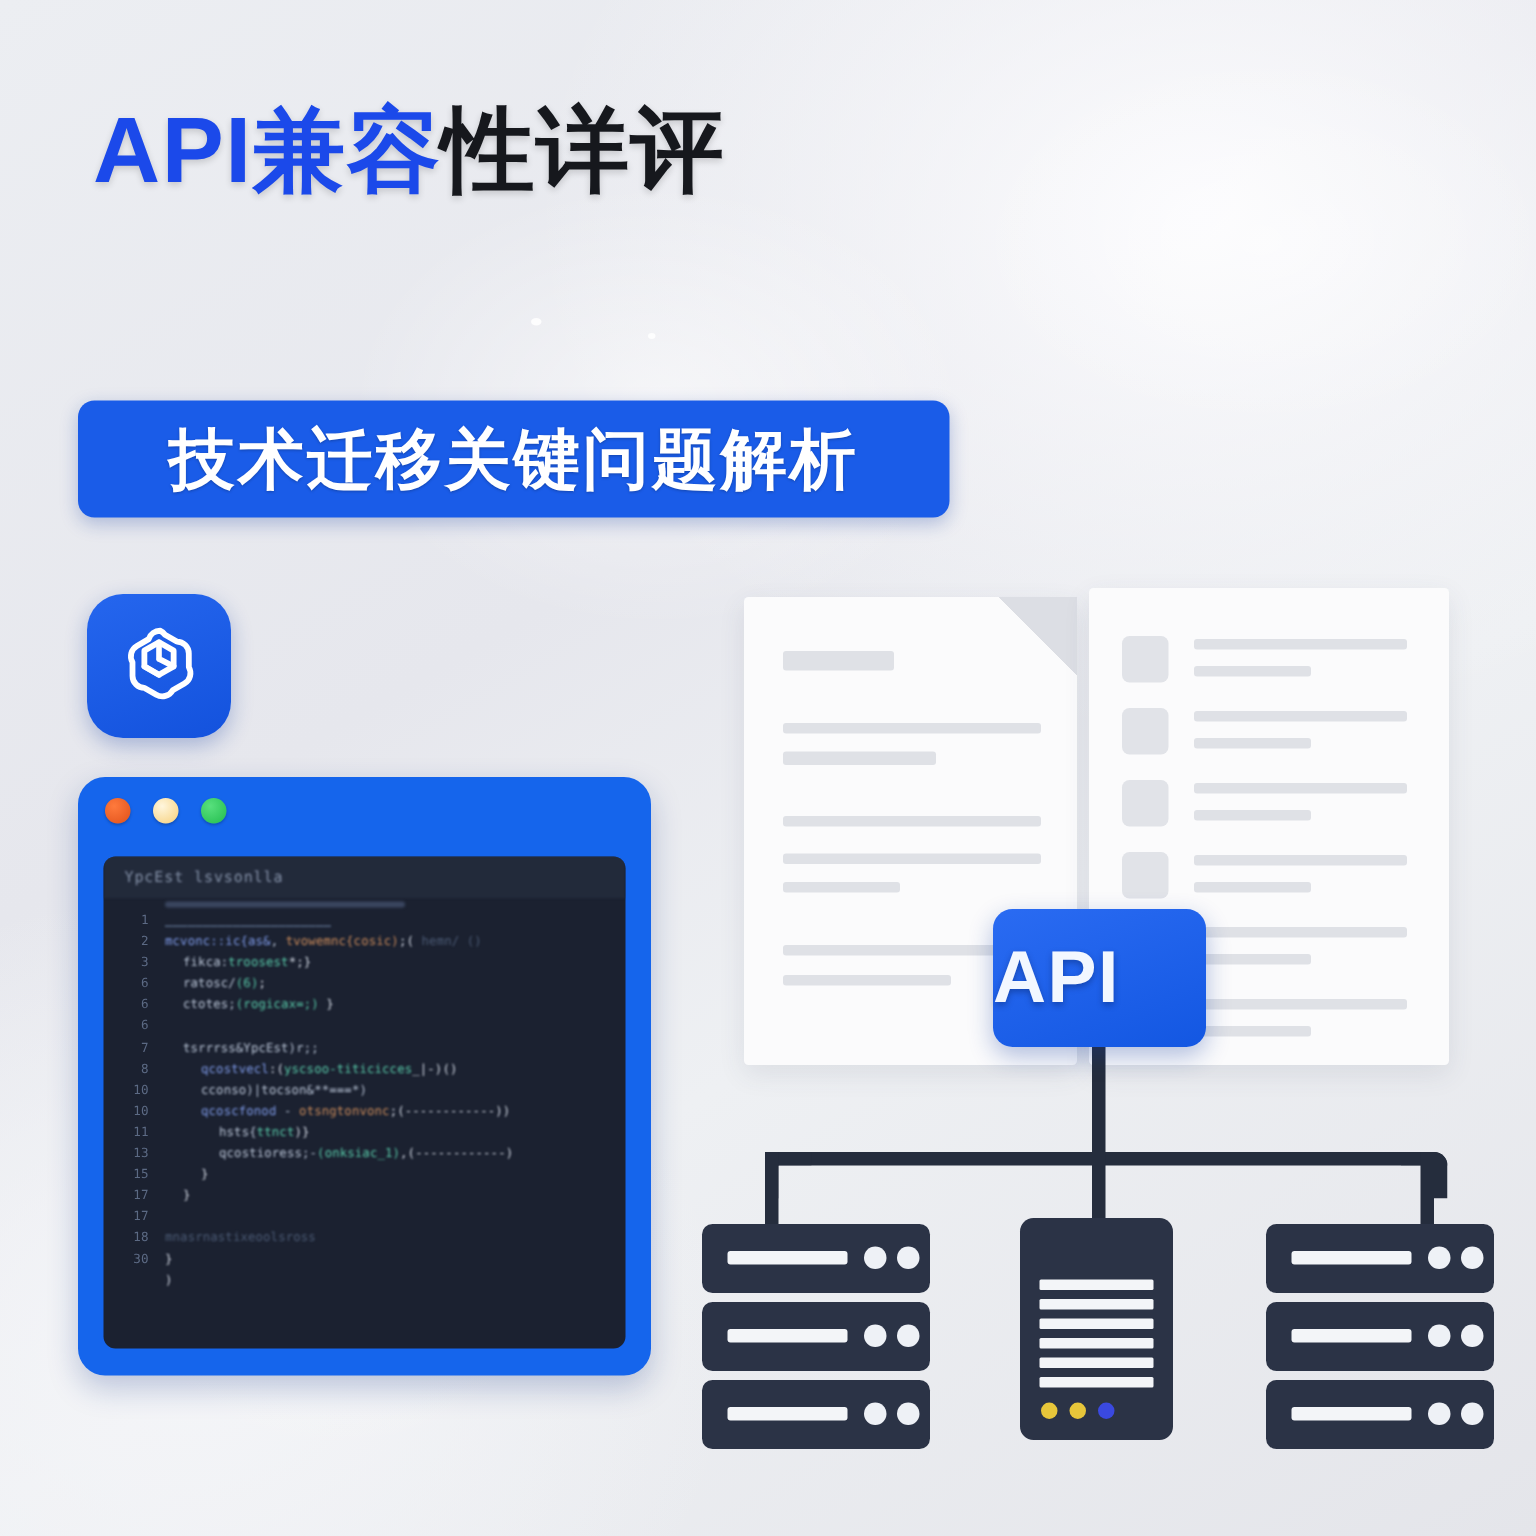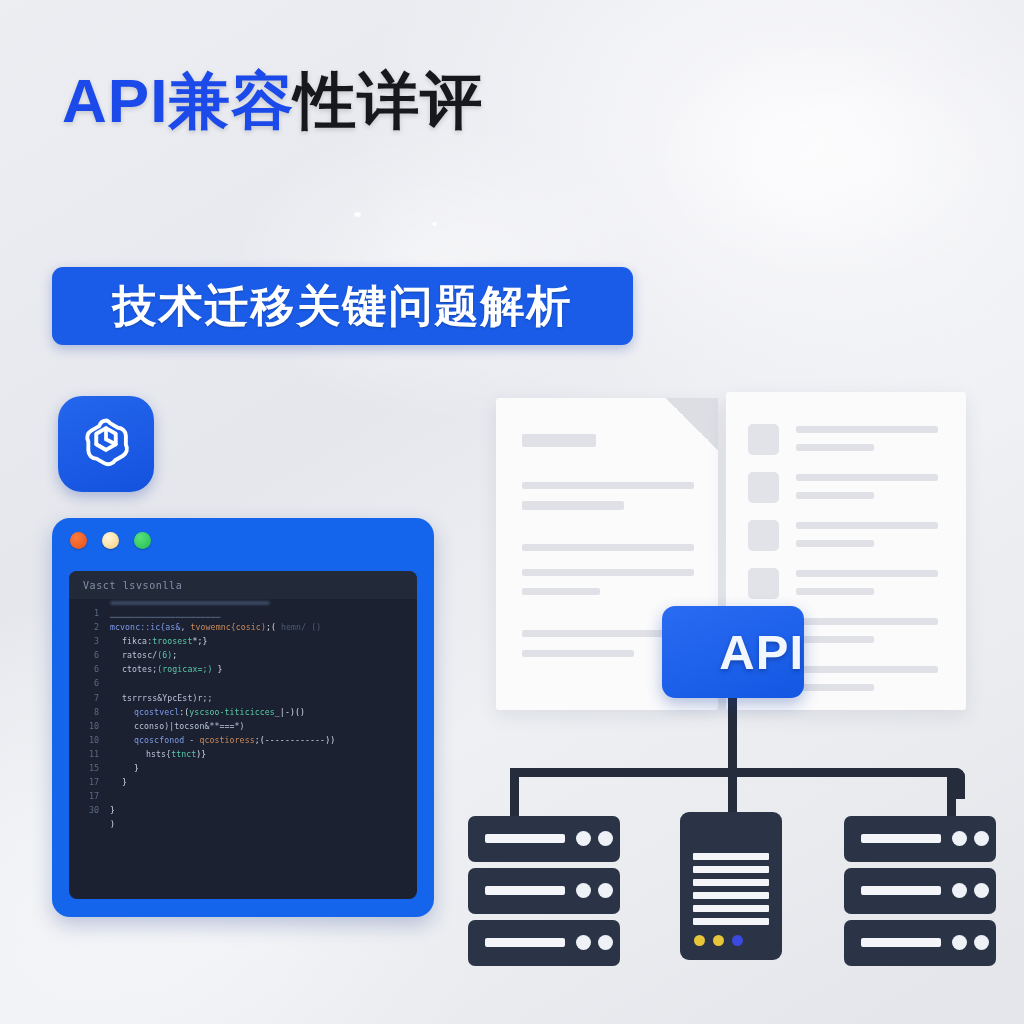--- a/index.html
+++ b/index.html
@@ -107,21 +107,21 @@
   }
   #doc-right{left:264px;top:10px;width:240px;height:318px;border-radius:3px;}
 
   .bar{position:absolute;background:#dfe1e6;border-radius:2px;}
   .sq{position:absolute;background:#e1e3e8;border-radius:5px;width:31px;height:31px;}
 
   #api-chip{
     position:absolute;left:200px;top:224px;width:142px;height:92px;
     background:linear-gradient(160deg,#2a6bf2 0%,#1357e2 100%);
     border-radius:13px;box-shadow:0 6px 16px rgba(20,60,160,.32);
-    display:flex;align-items:center;justify-content:flex-end;z-index:5;
+    display:flex;align-items:center;justify-content:flex-start;z-index:5;
   }
   #api-chip .txt{
     color:#f2f7ff;font-size:49px;font-weight:bold;letter-spacing:1px;
     text-shadow:0 2px 4px rgba(0,20,70,.35);
   }
 
   .wire{position:absolute;background:#252d3d;}
   #wire-stem{left:266px;top:316px;width:9px;height:76px;}
   #wire-bus{left:48px;top:386px;width:446px;height:9px;border-radius:5px;}
   #wire-l{left:48px;top:386px;width:9px;height:48px;border-radius:0 0 0 0;}
@@ -174,37 +174,39 @@
     </svg>
   </div>
 
   <div id="editor">
     <div id="titlebar">
       <span class="dot red"></span>
       <span class="dot yellow"></span>
       <span class="dot green"></span>
     </div>
     <div id="code-surface">
-      <div id="code-tab">Vasct lsvsonlla</div>
+      <div id="code-tab">YpcEst lsvsonlla</div>
       <div id="code-body">
         <div id="topbar-ghost"></div>
       <div class="cline"><span class="ln">1</span><span class="ctext" style="padding-left: 0px;"><span class="c-cmt">▁▁▁▁▁▁▁▁▁▁▁▁▁▁▁▁▁▁▁▁▁▁</span></span></div>
           <div class="cline"><span class="ln">2</span><span class="ctext" style="padding-left: 0px;"><span class="c-def">mcvonc::ic{as&amp;</span><span class="c-pln">, </span><span class="c-key">tvowemnc{cosic)</span><span class="c-pun">;( </span><span class="c-cmt">hemn/ ()</span></span></div>
           <div class="cline"><span class="ln">3</span><span class="ctext" style="padding-left: 12px;"><span class="c-pln">fikca:</span><span class="c-str">troosest</span><span class="c-pun">*;}</span></span></div>
           <div class="cline"><span class="ln">6</span><span class="ctext" style="padding-left: 12px;"><span class="c-pln">ratosc/</span><span class="c-str">(6)</span><span class="c-pun">;</span></span></div>
           <div class="cline"><span class="ln">6</span><span class="ctext" style="padding-left: 12px;"><span class="c-pln">ctotes;</span><span class="c-str">(rogicax=;)</span><span class="c-pun"> }</span></span></div>
           <div class="cline"><span class="ln">6</span><span class="ctext" style="padding-left: 0px;"><span class="c-pln"></span></span></div>
           <div class="cline"><span class="ln">7</span><span class="ctext" style="padding-left: 12px;"><span class="c-pln">tsrrrss&amp;YpcEst)r;;</span></span></div>
           <div class="cline"><span class="ln">8</span><span class="ctext" style="padding-left: 24px;"><span class="c-def">qcostvecl</span><span class="c-pun">:(</span><span class="c-str">yscsoo-titicicces</span><span class="c-pun">_|-)()</span></span></div>
           <div class="cline"><span class="ln">10</span><span class="ctext" style="padding-left: 24px;"><span class="c-pln">cconso)|tocson&amp;**===*)</span></span></div>
-          <div class="cline"><span class="ln">10</span><span class="ctext" style="padding-left: 24px;"><span class="c-def">qcoscfonod</span><span class="c-pln"> - </span><span class="c-key">qcostioress</span><span class="c-pun">;(------------))</span></span></div>
+          <div class="cline"><span class="ln">10</span><span class="ctext" style="padding-left: 24px;"><span class="c-def">qcoscfonod</span><span class="c-pln"> - </span><span class="c-key">otsngtonvonc</span><span class="c-pun">;(------------))</span></span></div>
           <div class="cline"><span class="ln">11</span><span class="ctext" style="padding-left: 36px;"><span class="c-pln">hsts{</span><span class="c-str">ttnct</span><span class="c-pun">)}</span></span></div>
+          <div class="cline"><span class="ln">13</span><span class="ctext" style="padding-left: 36px;"><span class="c-pln">qcostioress;-</span><span class="c-str">(onksiac_1)</span><span class="c-pun">,(------------)</span></span></div>
           <div class="cline"><span class="ln">15</span><span class="ctext" style="padding-left: 24px;"><span class="c-pun">}</span></span></div>
           <div class="cline"><span class="ln">17</span><span class="ctext" style="padding-left: 12px;"><span class="c-pun">}</span></span></div>
           <div class="cline"><span class="ln">17</span><span class="ctext" style="padding-left: 0px;"><span class="c-pln"></span></span></div>
+          <div class="cline"><span class="ln">18</span><span class="ctext" style="padding-left: 0px;"><span class="c-cmt">mnasrnastixeoolsross</span></span></div>
           <div class="cline"><span class="ln">30</span><span class="ctext" style="padding-left: 0px;"><span class="c-pun">}</span></span></div>
           <div class="cline"><span class="ln"></span><span class="ctext" style="padding-left: 0px;"><span class="c-pun">)</span></span></div>
         </div>
     </div>
   </div>
 
   <div id="illus">
 
     <div class="doc" id="doc-left">
       <div class="fold"></div>

